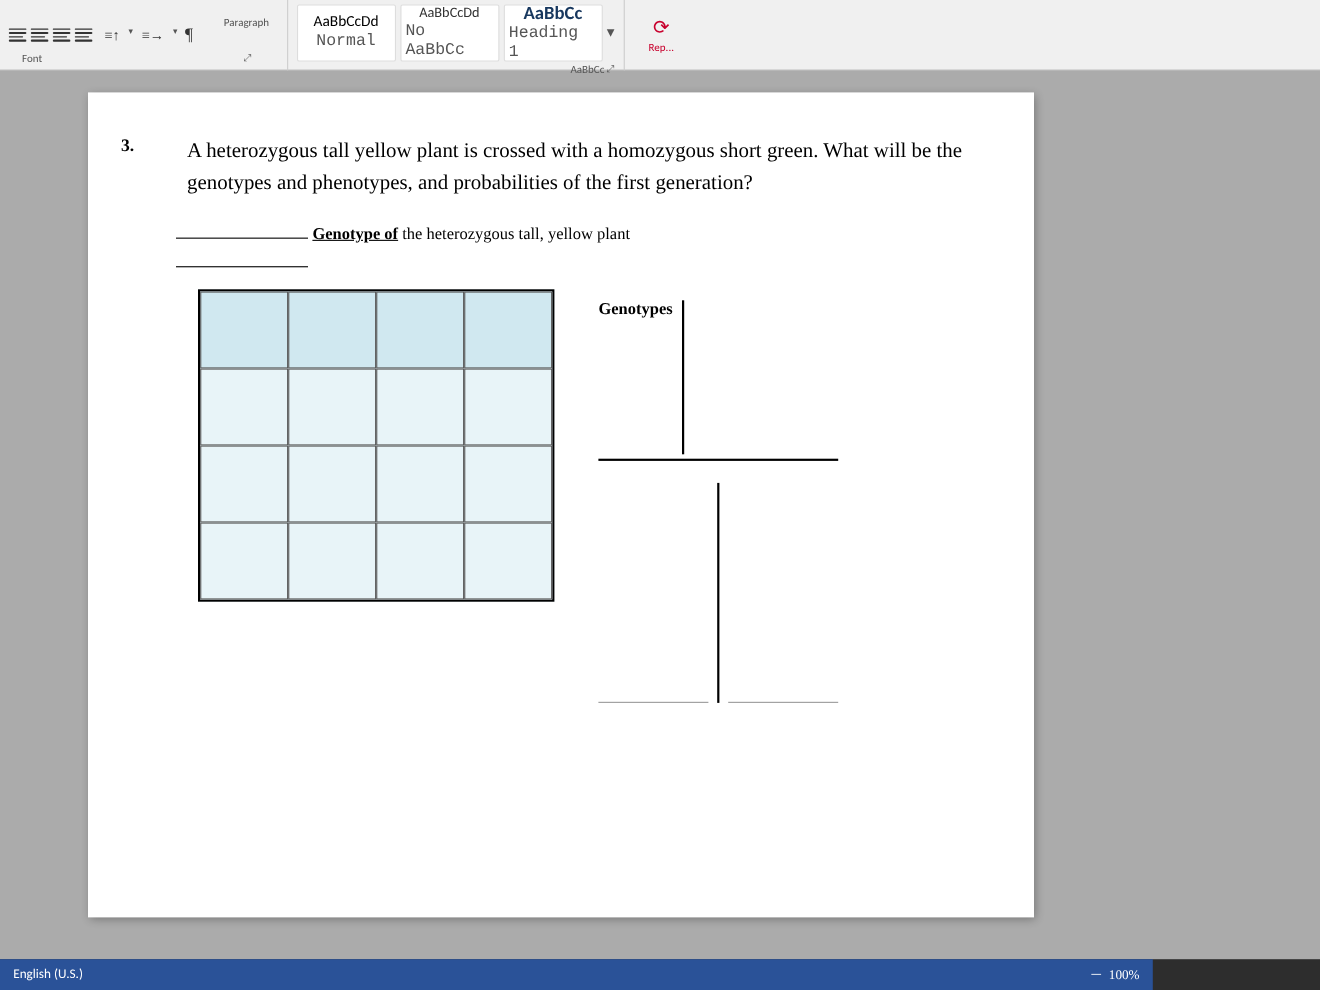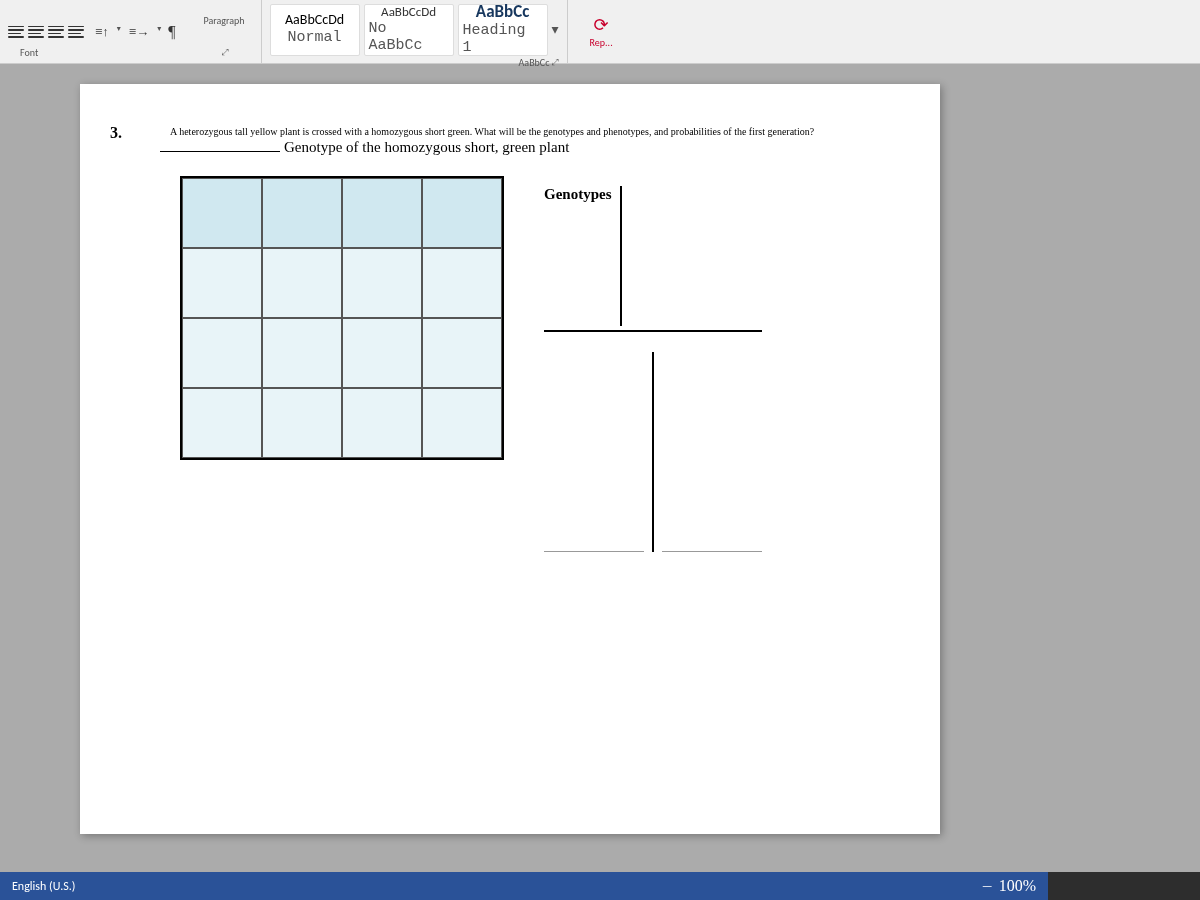--- a/index.html
+++ b/index.html
@@ -108,23 +108,24 @@
 
     .question-number {
       font-size: 16px;
       font-weight: bold;
       position: absolute;
       left: 30px;
       top: 40px;
     }
 
     .question-text {
-      font-size: 10px;
+      font-size: 19px;
       line-height: 1.5;
       margin-left: 30px;
+      margin-bottom: 24px;
     }
 
     .fill-line {
       display: flex;
       align-items: baseline;
       margin-bottom: 20px;
       margin-left: 20px;
     }
 
     .underline-blank {
@@ -210,21 +211,21 @@
       width: 1048px;
     }
 
     .status-left {
       font-size: 12px;
       color: #fff;
       font-family: Calibri, sans-serif;
     }
 
     .zoom-value {
-      font-size: 16px;
+      font-size: 12px;
       color: #fff;
     }
 
     
     .align-icon {
       width: 16px;
       height: 14px;
       display: flex;
       flex-direction: column;
       justify-content: center;
@@ -370,24 +371,28 @@
 
 <div class="document-area">
   <div class="doc-page">
 
     <span class="question-number">3.</span>
 
     <div class="question-text">
       <span>A heterozygous tall yellow plant is crossed with a homozygous short green.  What will be the genotypes and phenotypes, and probabilities of the first generation?</span>
     </div>
 
-
     <div class="fill-line">
       <span class="underline-blank"></span>
-      <span class="fill-label">Genotype of the homozygous short, green plant</span>
+      <span class="fill-label-underline" style="text-decoration:underline; font-weight:bold;">Genotype of</span>
+      <span class="fill-label">&nbsp;the heterozygous tall, yellow plant</span>
+    </div>
+
+    <div class="fill-line">
+      <span class="underline-blank"></span>
     </div>
 
     <div class="punnett-container">
 
       <div class="punnett-grid">
 
         <div class="punnett-cell"></div>
         <div class="punnett-cell"></div>
         <div class="punnett-cell"></div>
         <div class="punnett-cell"></div>

